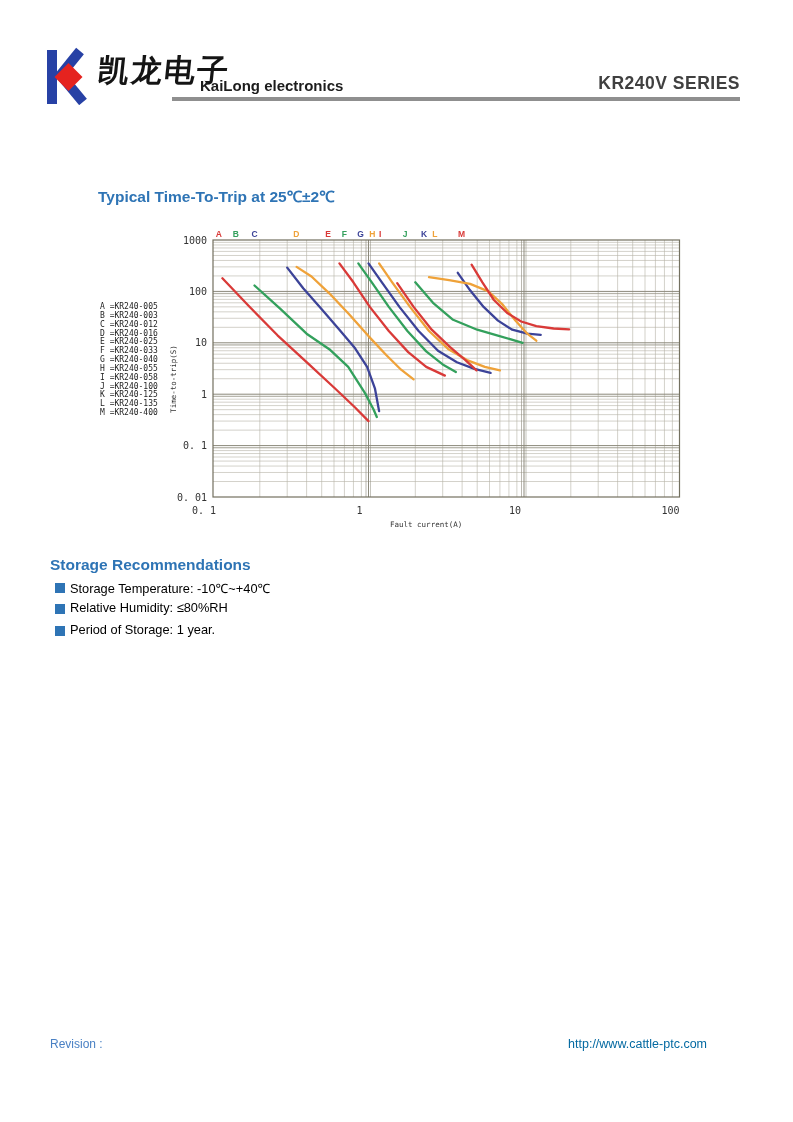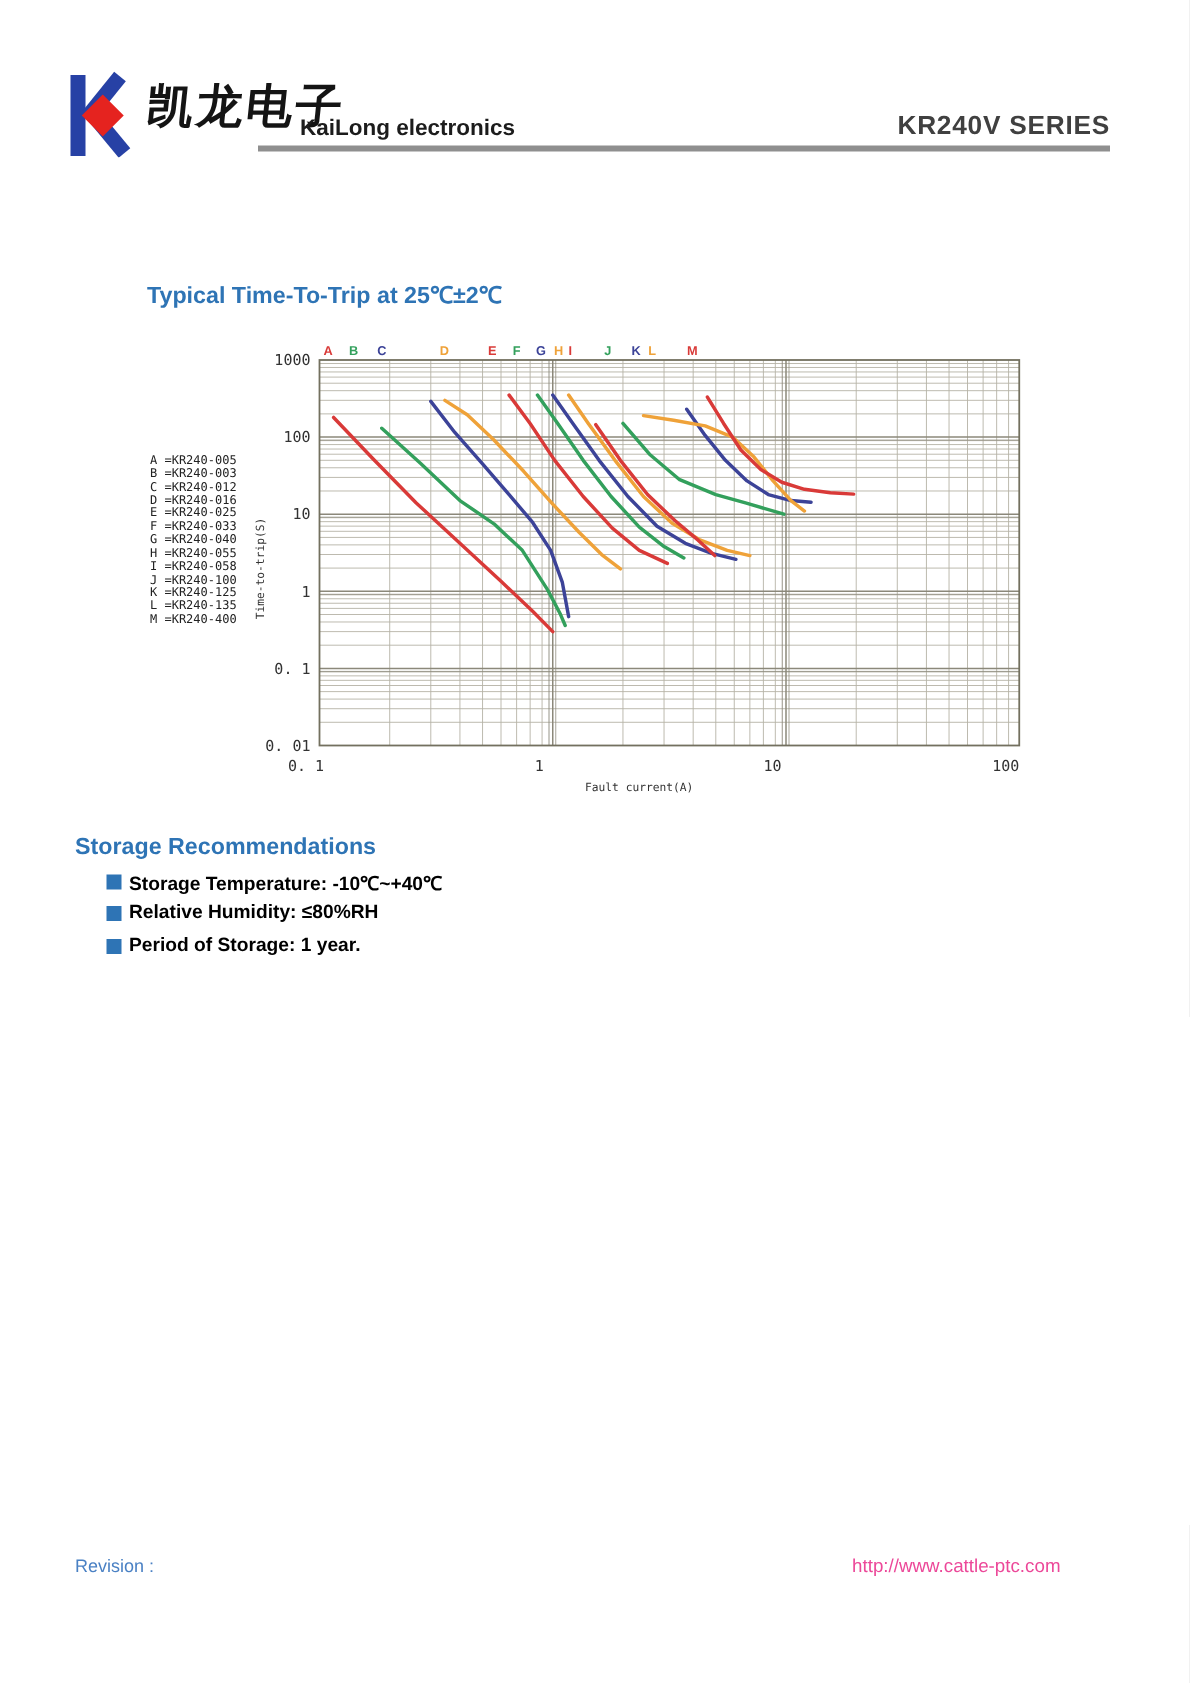--- a/index.html
+++ b/index.html
@@ -29,34 +29,34 @@
   #chartTitle{top:185px;margin-left:48px;}
   #storageTitle{top:556px;text-align:right;}
   
   .chart-wrap{position:absolute;left:96px;top:225px;width:600px;height:312px;}
   .chart-legend{
     position:absolute;left:100px;top:303px;
     font-family:"DejaVu Sans Mono",monospace;font-size:8px;line-height:8.85px;
     color:#222;white-space:pre;
   }
   
-  .storage-list{position:absolute;left:71px;top:579px;width:600px;font-weight:bold;}
+  .storage-list{position:absolute;left:55px;top:579px;width:600px;}
   .storage-item{position:relative;height:21.3px;}
   .bullet-sq{
     position:absolute;left:0;top:4px;width:10px;height:10px;background:#2e74b5;
   }
   .storage-item .txt{
     position:absolute;left:15px;top:0;font-size:12.8px;color:#000;white-space:nowrap;
   }
   
   .footer-revision{
     position:absolute;left:50px;top:1037px;font-size:12px;color:#4a81c4;white-space:nowrap;
   }
   .footer-url{
-    position:absolute;right:86px;top:1037px;font-size:12.5px;color:#ec4899;
+    position:absolute;right:86px;top:1037px;font-size:12.5px;color:#0369a1;
     text-decoration:none;white-space:nowrap;
   }
 </style>
 </head>
 <body>
 
 <div class="page">
 
   <svg class="logo-svg" width="44" height="58" viewBox="0 0 44 58">
     <rect x="1" y="3" width="10" height="54" fill="#2741a5"></rect>

